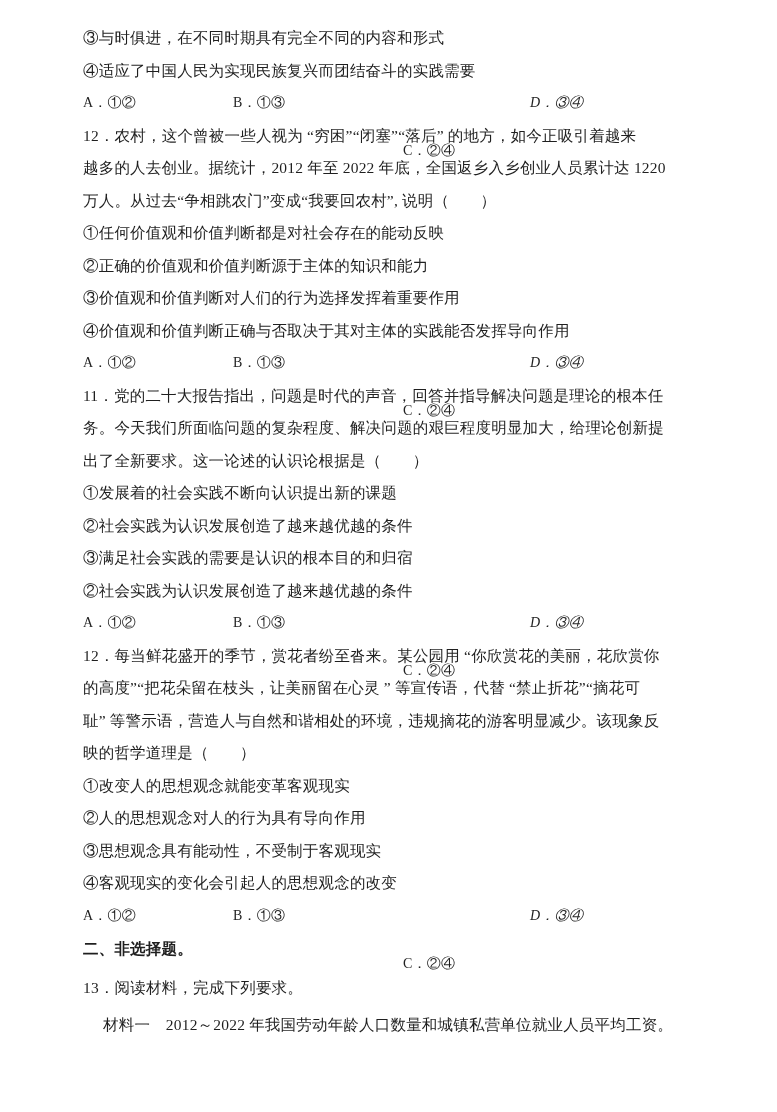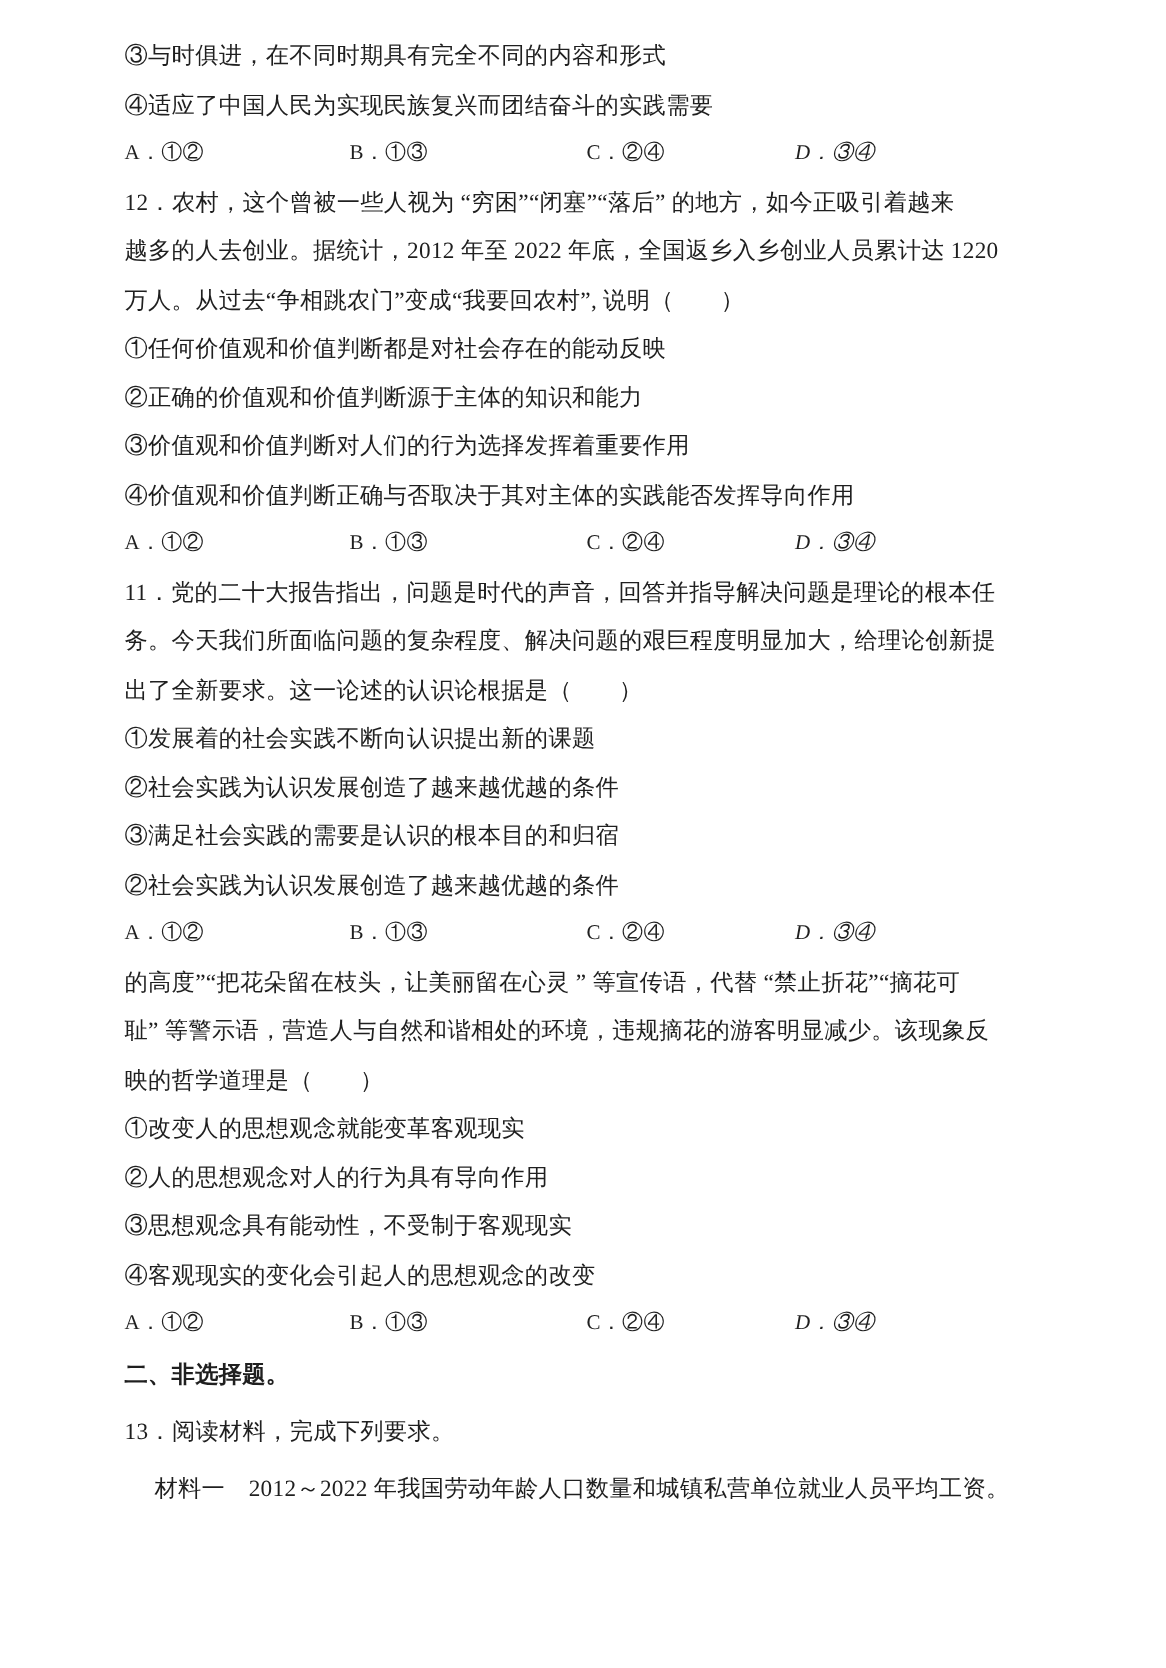--- a/index.html
+++ b/index.html
@@ -34,21 +34,21 @@
   .ans {
     position: absolute;
     top: 0;
     height: 32.5px;
     line-height: 32.5px;
     font-size: 14px;
     white-space: pre;
   }
   .ans-a { left: 0; }
   .ans-b { left: 150px; text-align: center; }
-  .ans-c { left: 308px; }
+  .ans-c { left: 320px; margin-top: 48px; }
   .ans-d { left: 447px; font-style: italic; }
   .section-heading {
     font-weight: bold;
     margin-top: 1px;
   }
   .q13-line {
     margin-top: 6px;
   }
   .material-line {
     margin-top: 5px;
@@ -97,20 +97,21 @@
     <div class="line">②社会实践为认识发展创造了越来越优越的条件</div>
     <div class="line answers">
       <span class="ans ans-a">A．①②</span>
       <span class="ans ans-b">B．①③</span>
       <span class="ans ans-c">C．②④</span>
       <span class="ans ans-d">D．③④</span>
     </div>
   </section>
 
   <section>
+    <div class="line">12．每当鲜花盛开的季节，赏花者纷至沓来。某公园用 “你欣赏花的美丽，花欣赏你</div>
     <div class="line">的高度”“把花朵留在枝头，让美丽留在心灵 ” 等宣传语，代替 “禁止折花”“摘花可</div>
     <div class="line">耻” 等警示语，营造人与自然和谐相处的环境，违规摘花的游客明显减少。该现象反</div>
     <div class="line">映的哲学道理是（　　）</div>
     <div class="line">①改变人的思想观念就能变革客观现实</div>
     <div class="line">②人的思想观念对人的行为具有导向作用</div>
     <div class="line">③思想观念具有能动性，不受制于客观现实</div>
     <div class="line">④客观现实的变化会引起人的思想观念的改变</div>
     <div class="line answers">
       <span class="ans ans-a">A．①②</span>
       <span class="ans ans-b">B．①③</span>

